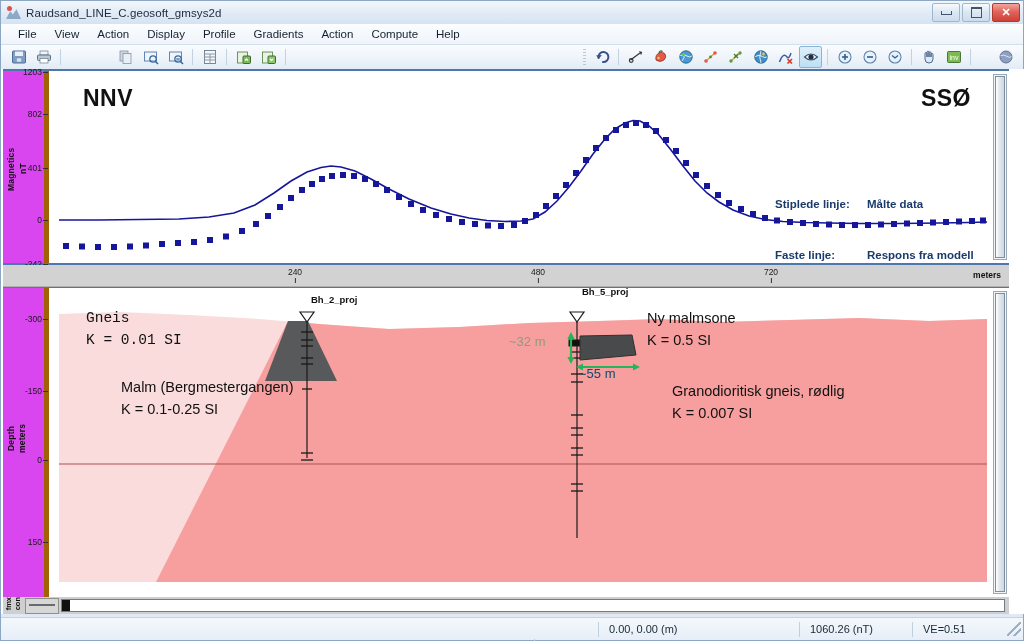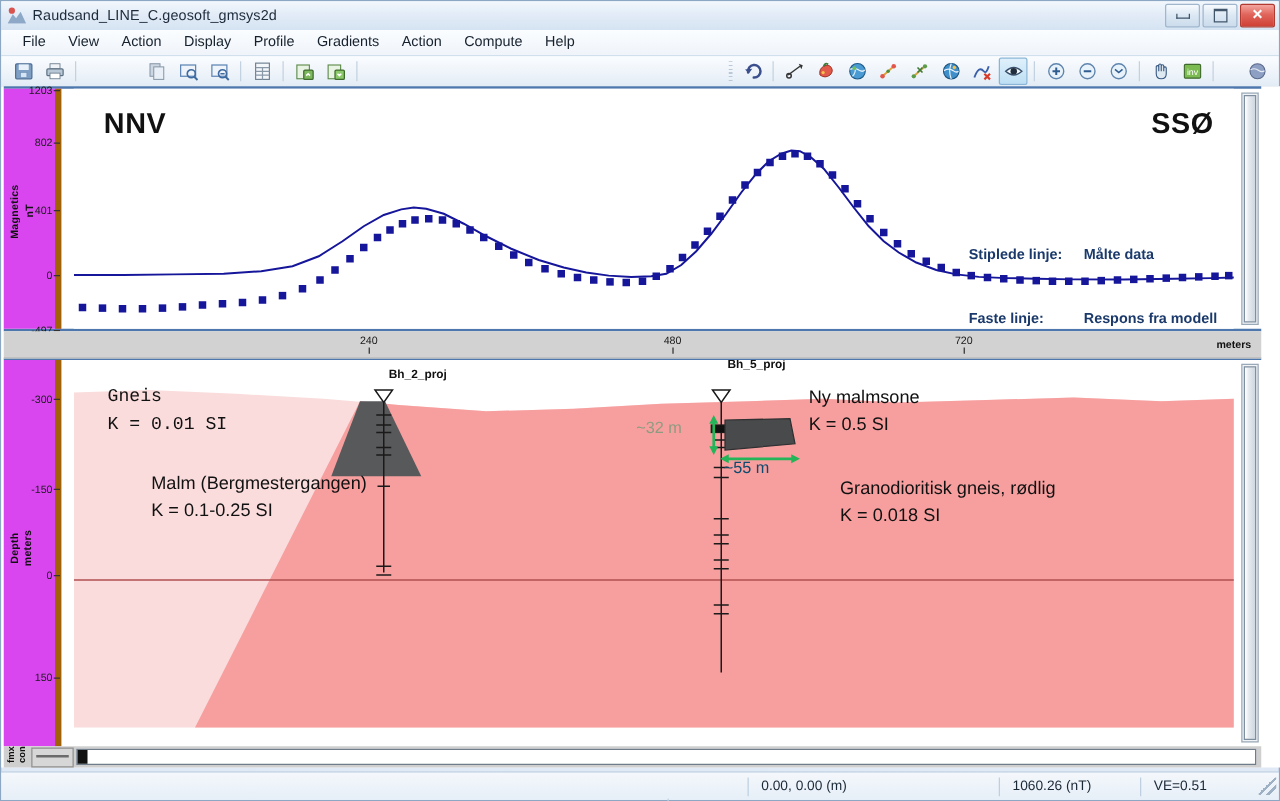--- a/index.html
+++ b/index.html
@@ -443,21 +443,21 @@
           <span>Magnetics</span>
         </div>
         <div class="axis-title" style="left:15px;top:88px;height:20px;">
           <span>nT</span>
         </div>
 
         <div class="ytick" style="top:-4px;">1203</div>
         <div class="ytick" style="top:38px;">802</div>
         <div class="ytick" style="top:92px;margin-left:10px;">401</div>
         <div class="ytick" style="top:144px;">0</div>
-        <div class="ytick" style="top:188px;">-497</div>
+        <div class="ytick" style="top:188px;">-242</div>
       </div>
 
       <div class="plotarea">
         <div class="corner-label" style="left:24px;top:14px;">NNV</div>
         <div class="corner-label" style="right:16px;top:14px;">SSØ</div>
 
         <div class="legend" style="left:716px;top:91px;">
           <div class="row">
             <span class="lbl">Stiplede linje:</span>
             <span>Målte data</span>
@@ -655,21 +655,21 @@
           <div>K = 0.1-0.25 SI</div>
         </div>
 
         <div style="position:absolute;left:588px;top:19px;font-size:14.5px;color:#111;line-height:22px;">
           <div>Ny malmsone</div>
           <div>K = 0.5 SI</div>
         </div>
 
         <div style="position:absolute;left:613px;top:92px;font-size:14.5px;color:#111;line-height:22px;">
           <div>Granodioritisk gneis, rødlig</div>
-          <div>K = 0.018 SI</div>
+          <div>K = 0.007 SI</div>
         </div>
 
         <div style="position:absolute;left:252px;top:6px;font-size:9.5px;font-weight:bold;color:#111;">Bh_2_proj</div>
         <div style="position:absolute;left:523px;top:-2px;font-size:9.5px;font-weight:bold;color:#111;">Bh_5_proj</div>
 
         <div style="position:absolute;left:450px;top:46px;font-size:13px;color:#8d9c80;">~32 m</div>
         <div style="position:absolute;left:520px;top:78px;font-size:13px;color:#0c4a6e;">~55 m</div>
       </div>
 
       <div class="vscroll">

